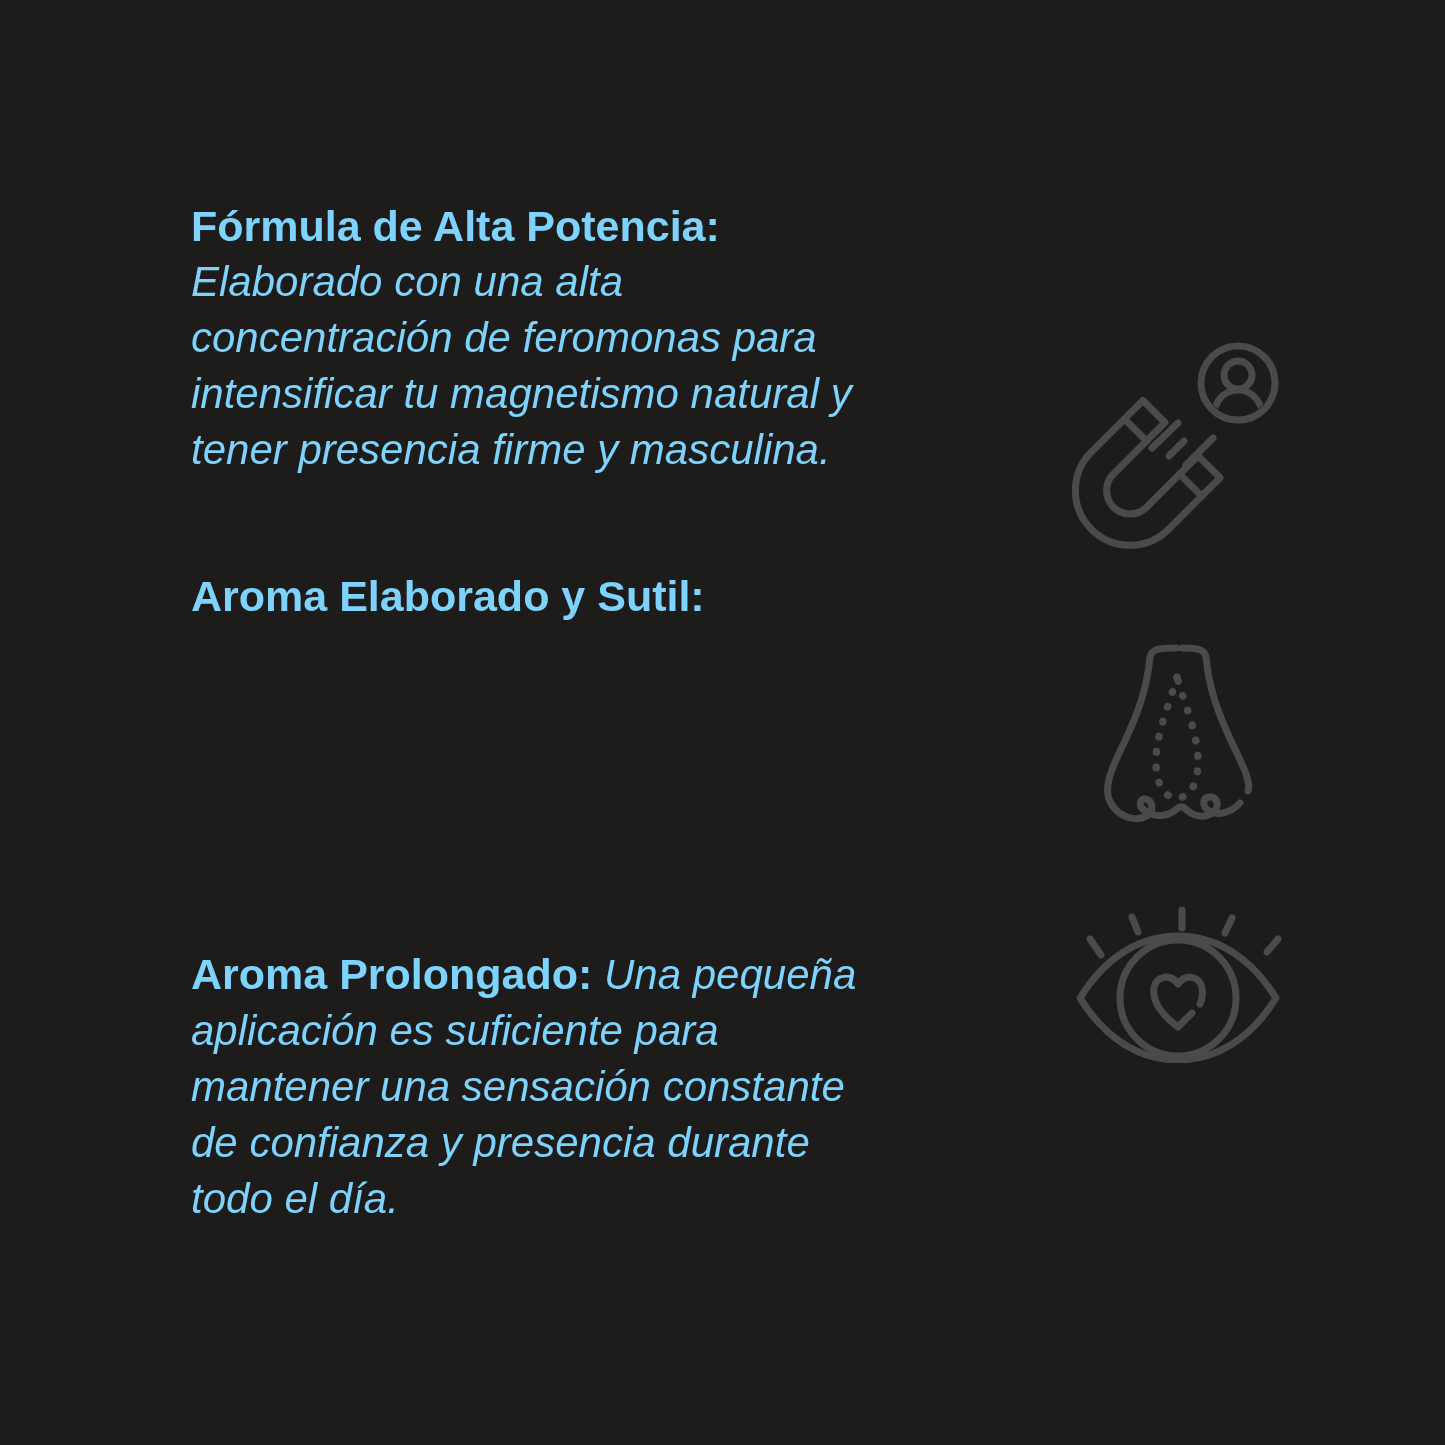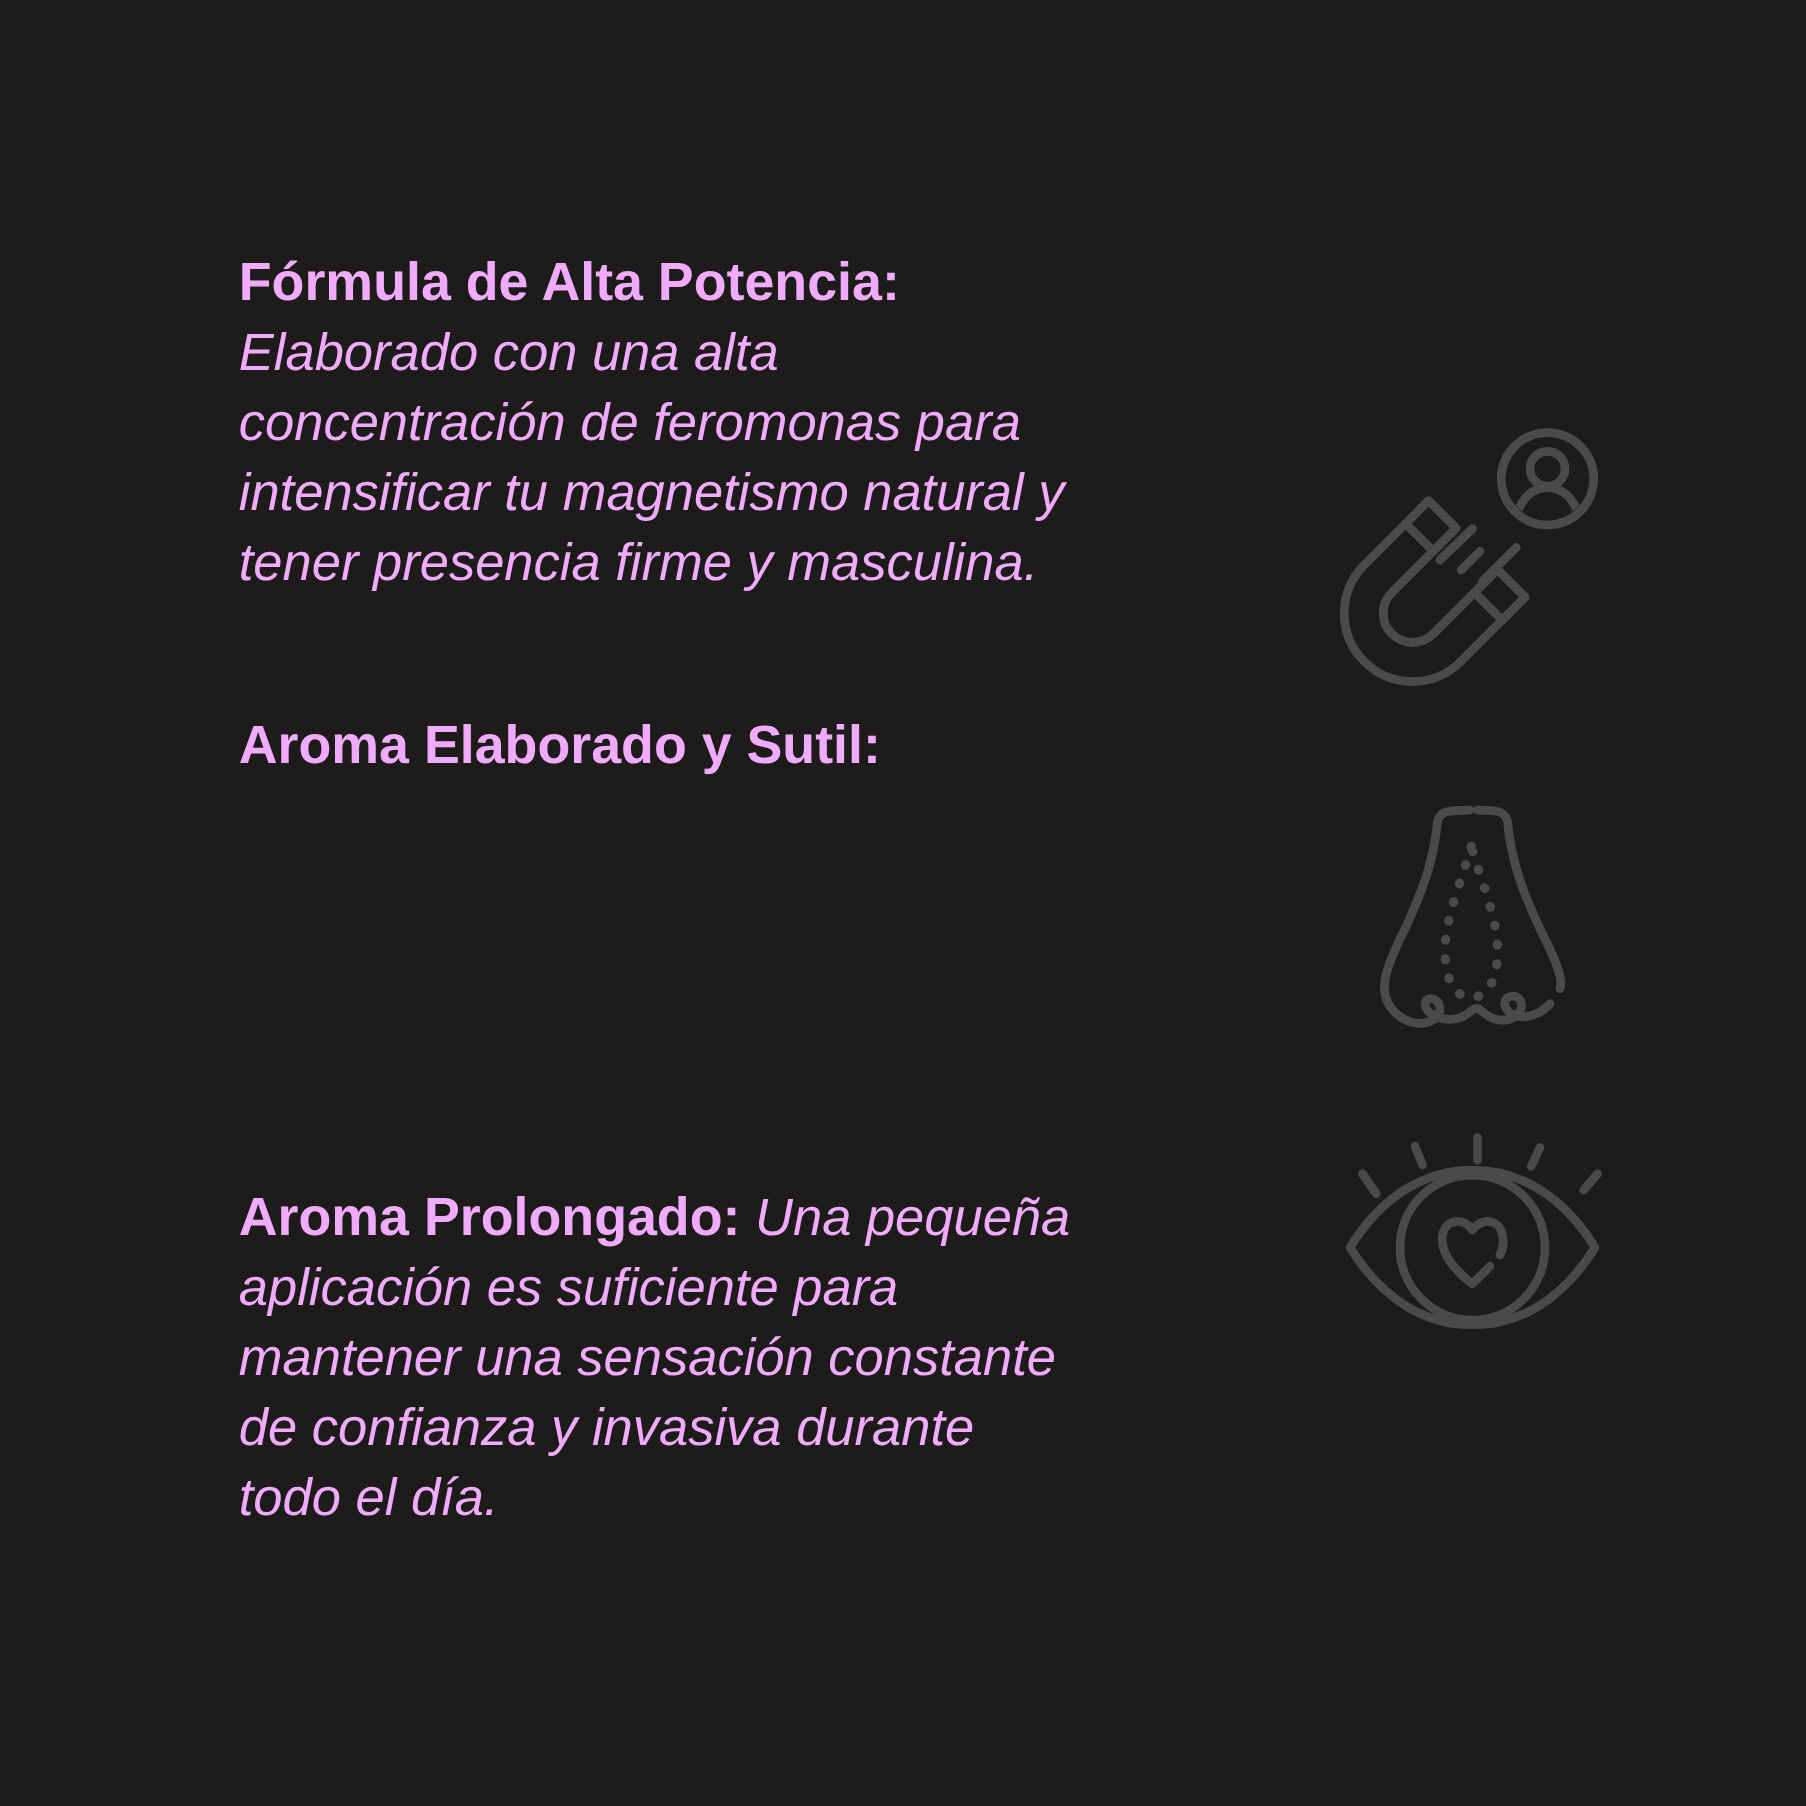--- a/index.html
+++ b/index.html
@@ -12,21 +12,21 @@
     width: 1445px;
     height: 1445px;
     background: #1d1c1a;
     overflow: hidden;
     font-family: "Liberation Sans", sans-serif;
   }
   .feature {
     position: absolute;
     left: 191px;
     width: 855px;
-    color: #f0abfc;
+    color: #7dd3fc;
   }
   .feature h2 {
     margin: 0;
     font-size: 43px;
     font-weight: 800;
     line-height: 56px;
     letter-spacing: 0px;
   }
   .feature p {
     margin: 0;
@@ -71,21 +71,21 @@
   </section>
 
   <section class="feature" id="feature-2">
     <h2>Aroma Elaborado y Sutil:</h2>
   </section>
 
   <section class="feature inline" id="feature-3">
     <h2>Aroma Prolongado:</h2><p> Una pequeña
 aplicación es suficiente para
 mantener una sensación constante
-de confianza y invasiva durante
+de confianza y presencia durante
 todo el día.</p>
   </section>
 
   <div class="icon" id="icon-magnet">
     <svg width="215" height="225" viewBox="0 0 215 225" stroke-width="7">
 
       <circle cx="168" cy="41" r="37"></circle>
       <circle cx="168" cy="33" r="14"></circle>
       <clipPath id="avclip">
           <circle cx="168" cy="41" r="33"></circle>

